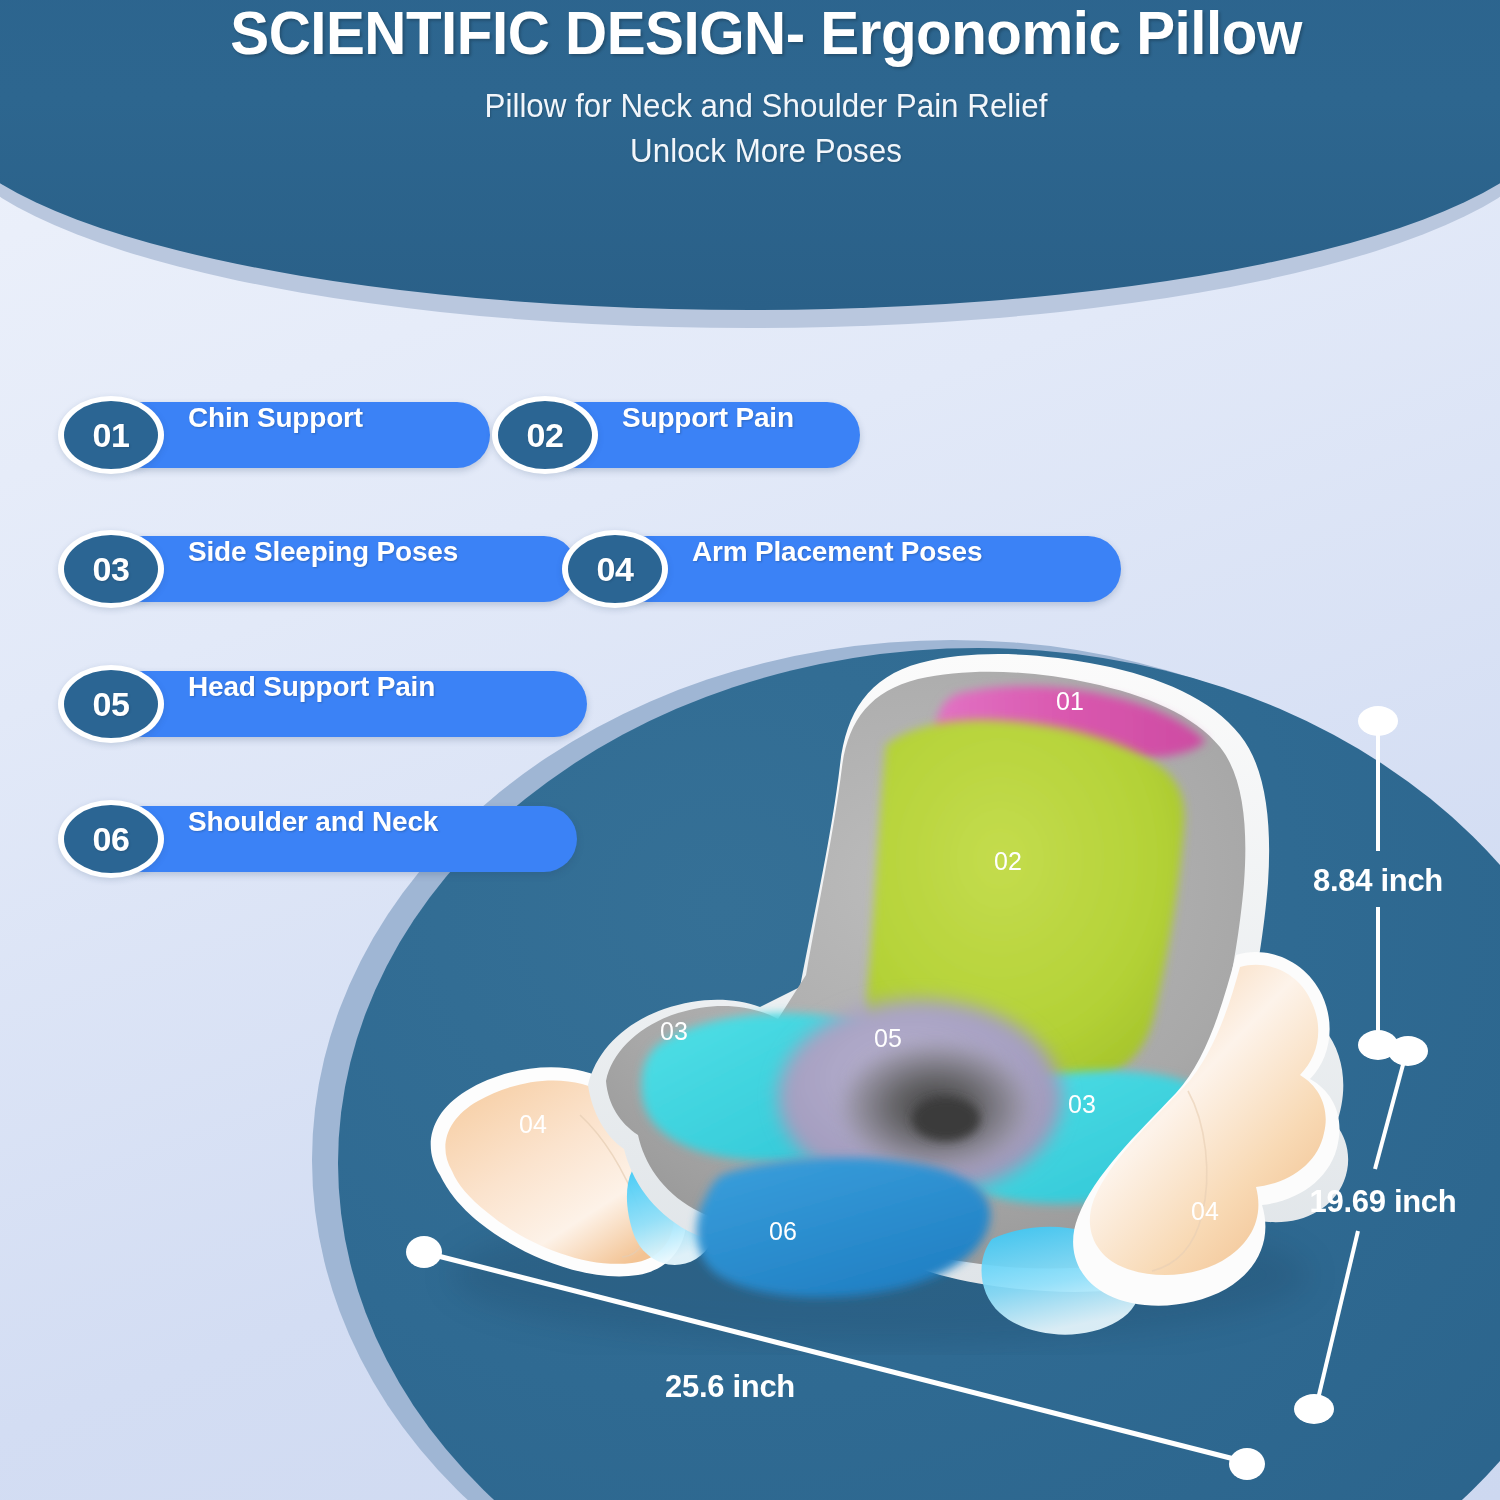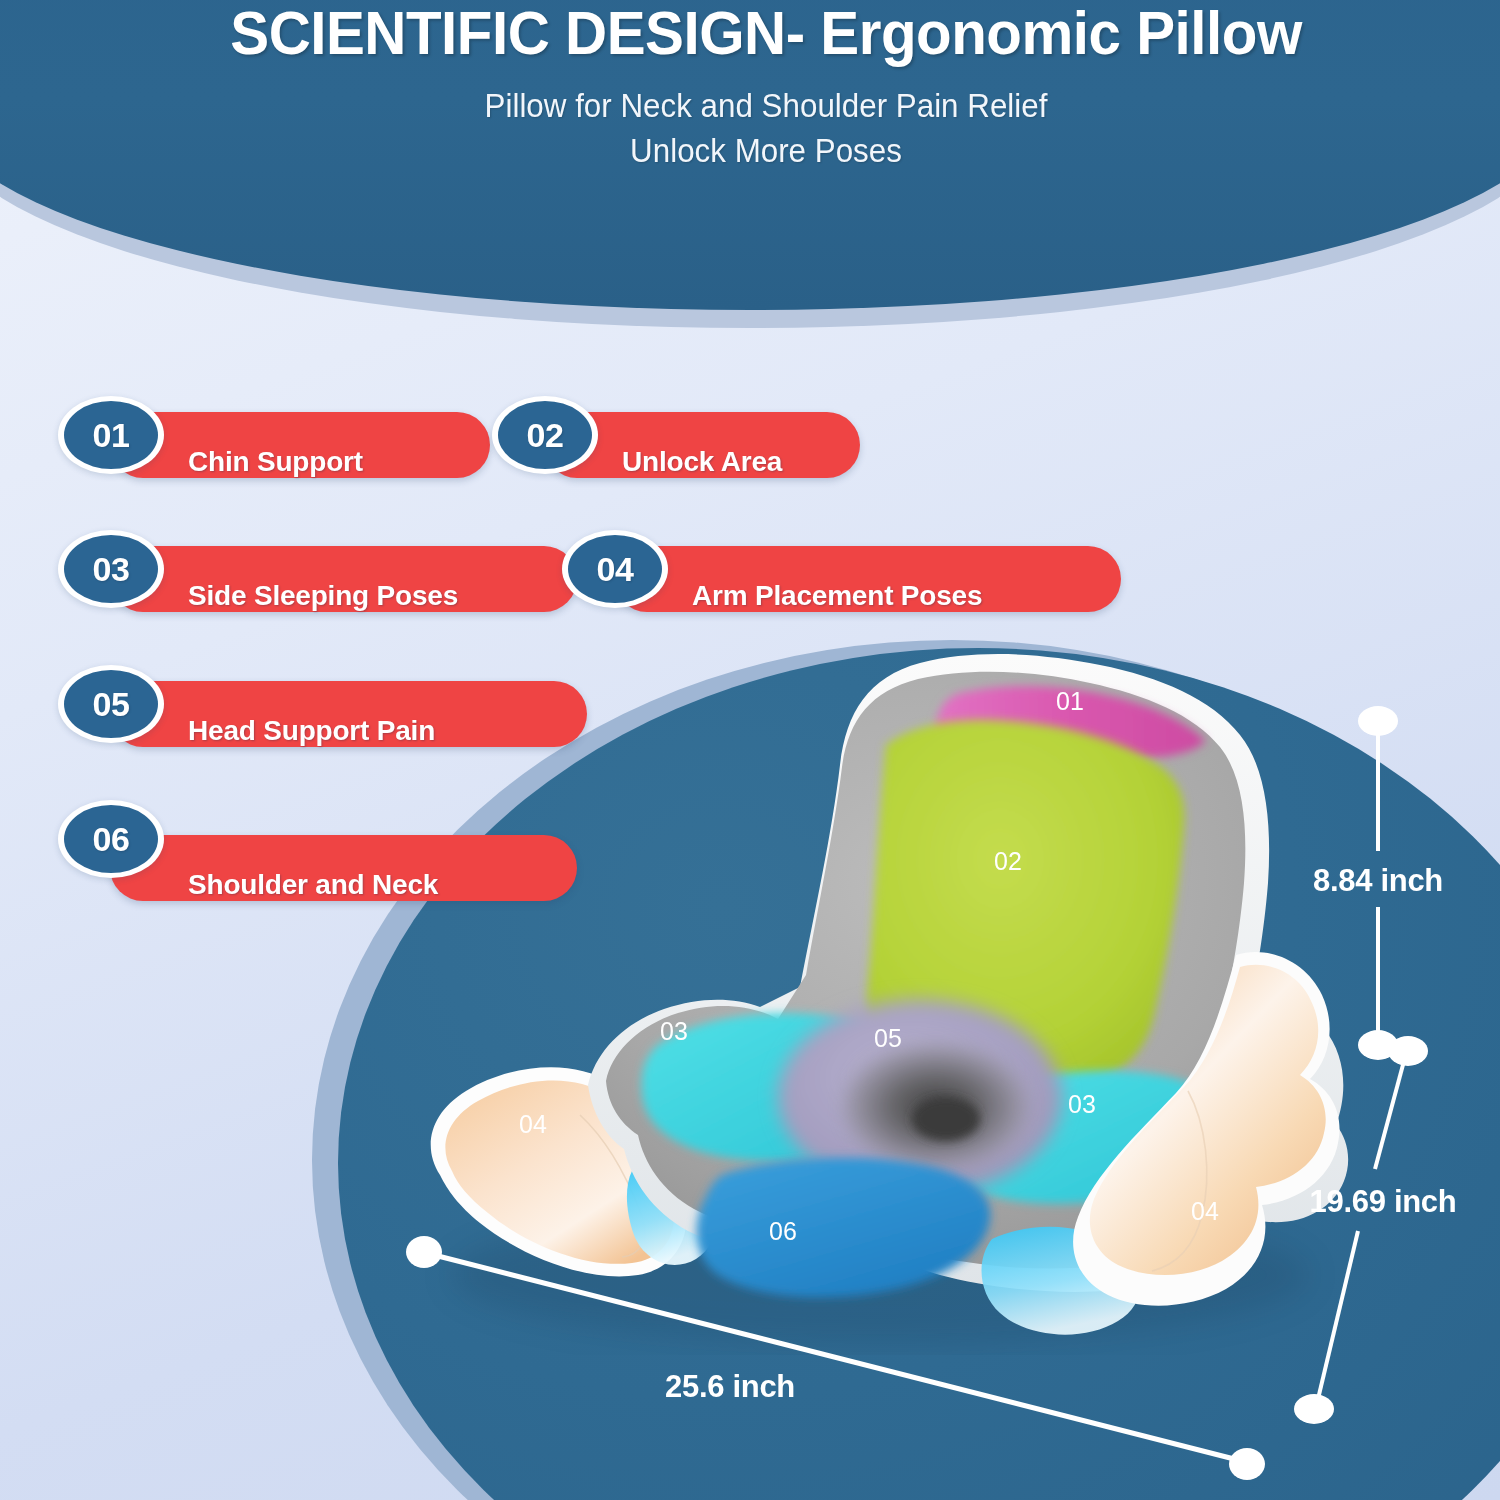--- a/index.html
+++ b/index.html
@@ -48,24 +48,24 @@
     position:absolute;left:338px;top:648px;width:1280px;height:1030px;
     border-radius:50%;
     background:radial-gradient(ellipse at 30% 25%,#357096 0%,#2f6a92 45%,#2a628a 100%);
     z-index:2;
   }
 
   
   .badges{position:absolute;left:0;top:0;width:1500px;height:1500px;z-index:8;}
   .badge{position:absolute;height:78px;}
   .badge .pill{
-    position:absolute;left:52px;top:16px;height:66px;
-    background:#ef4444;border-radius:33px;
+    position:absolute;left:52px;top:6px;height:66px;
+    background:#3b82f6;border-radius:33px;
     box-shadow:0 3px 7px rgba(40,70,110,.22);
-    display:flex;align-items:flex-end;
+    display:flex;align-items:flex-start;
   }
   .badge .pill-label{
     color:#ffffff;font-size:28px;font-weight:700;white-space:nowrap;
     padding-left:78px;padding-right:34px;letter-spacing:-0.2px;
     text-shadow:1px 1px 2px rgba(20,45,75,.30);
     font-family:"Liberation Sans","DejaVu Sans",sans-serif;
   }
   .badge .num-ring{
     position:absolute;left:0;top:0;width:106px;height:78px;
     border-radius:50%;background:#ffffff;
@@ -126,21 +126,21 @@
       </div>
       <div class="num-ring">
         <div class="num-circle">
           <span class="num-text">01</span>
         </div>
       </div>
     </div>
 
     <div class="badge" style="left:492px;top:396px;">
       <div class="pill" style="width:316px;">
-        <span class="pill-label">Unlock Area</span>
+        <span class="pill-label">Support Pain</span>
       </div>
       <div class="num-ring">
         <div class="num-circle">
           <span class="num-text">02</span>
         </div>
       </div>
     </div>
 
     <div class="badge" style="left:58px;top:530px;">
       <div class="pill" style="width:467px;">
@@ -169,21 +169,21 @@
         <span class="pill-label">Head Support Pain</span>
       </div>
       <div class="num-ring">
         <div class="num-circle">
           <span class="num-text">05</span>
         </div>
       </div>
     </div>
 
     <div class="badge" style="left:58px;top:800px;">
-      <div class="pill" style="width:467px;margin-top:19px;">
+      <div class="pill" style="width:467px;">
         <span class="pill-label">Shoulder and Neck</span>
       </div>
       <div class="num-ring">
         <div class="num-circle">
           <span class="num-text">06</span>
         </div>
       </div>
     </div>
 
   </div>

